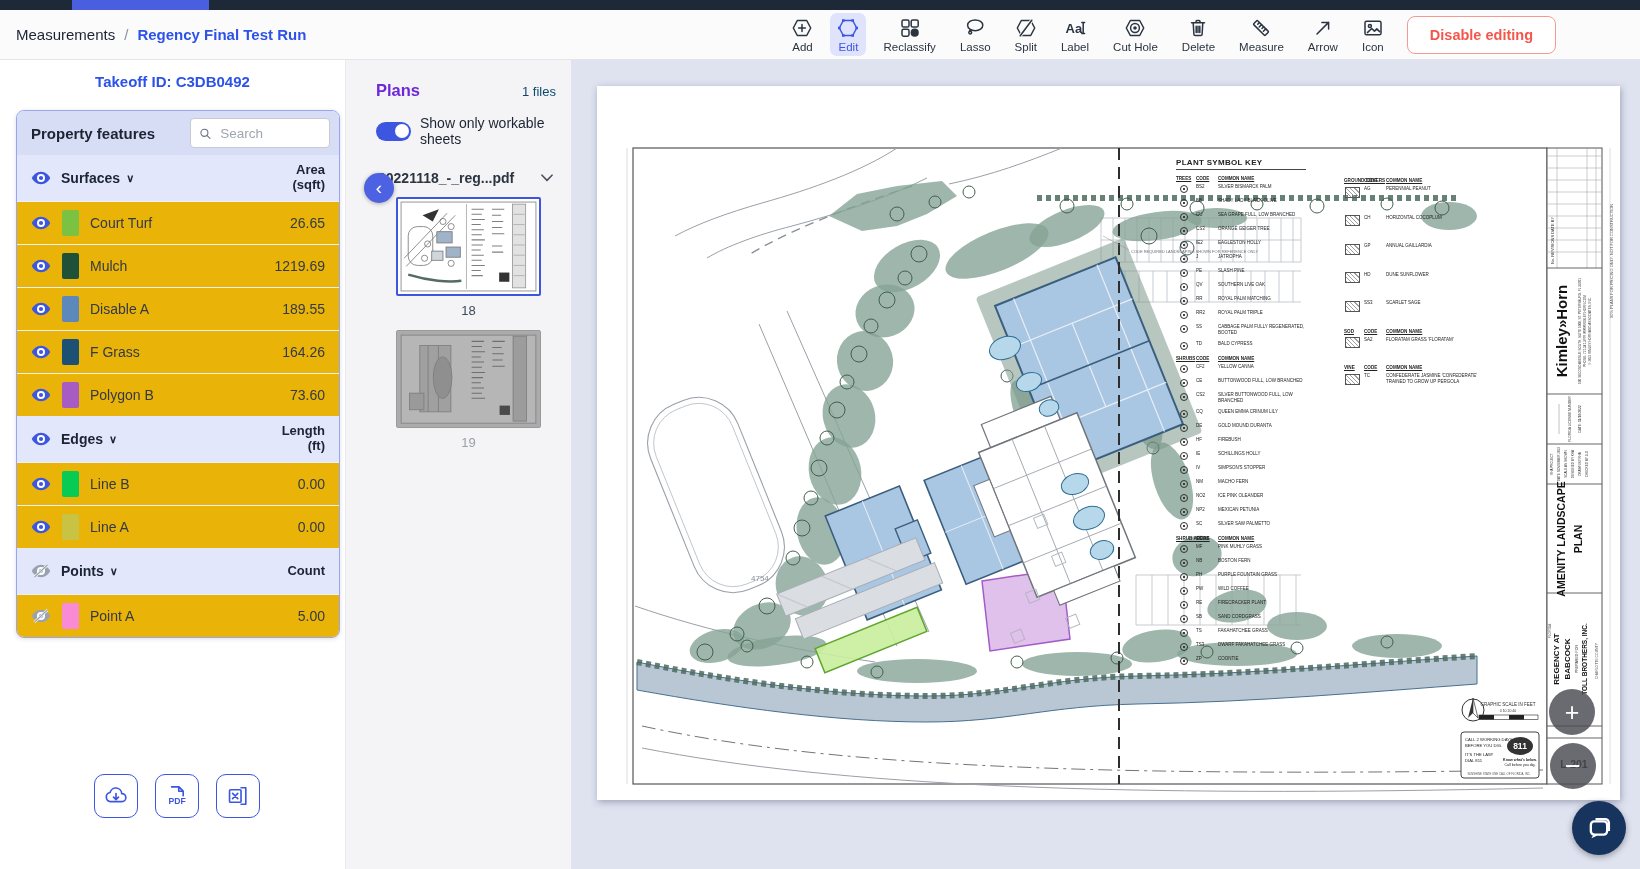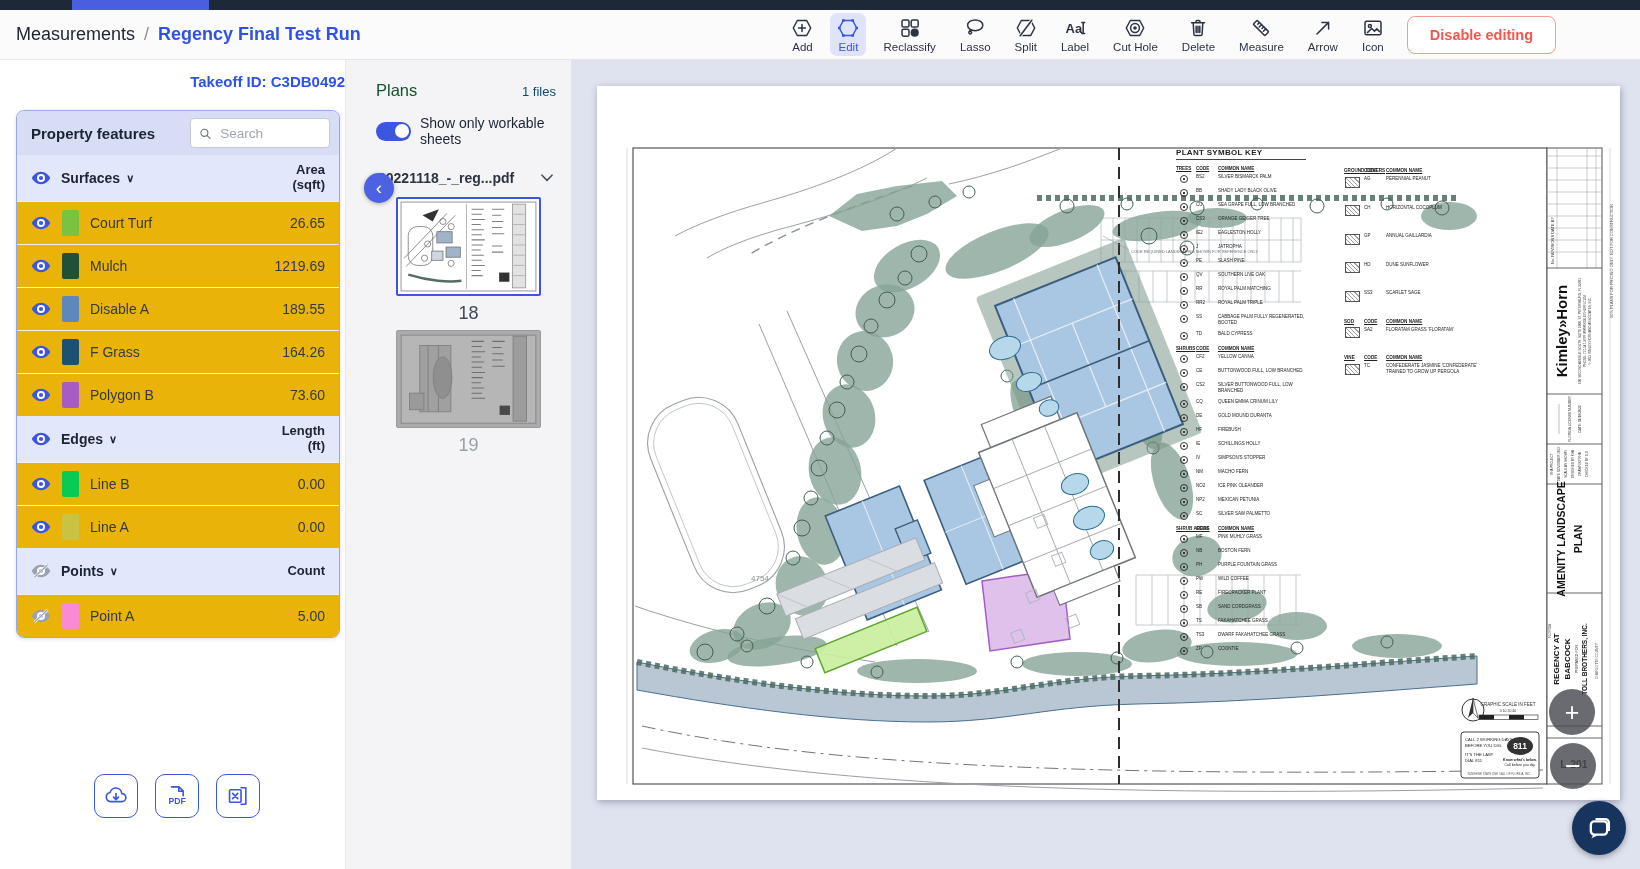--- a/index.html
+++ b/index.html
@@ -2,34 +2,34 @@
 <html><head>
 <meta charset="utf-8">
 <style>
   html,body{margin:0;padding:0}
   body{width:1640px;height:869px;overflow:hidden;background:#fff;font-family:"Liberation Sans",sans-serif;-webkit-font-smoothing:antialiased}
   
   .topbar{height:10px;background:#1e2938;position:relative}
   .topbar-seg{position:absolute;left:72px;top:0;width:137px;height:10px;background:#4a5fe0}
   
   header{height:50px;background:#fbfbfc;border-bottom:1px solid #e3e5ea;display:flex;align-items:center;padding:0 84px 0 16px;box-sizing:border-box;position:relative;z-index:5}
-  .crumb{font-size:18px;color:#1b2433;display:flex;gap:9px;align-items:center;white-space:nowrap}
+  .crumb{font-size:15px;color:#1b2433;display:flex;gap:9px;align-items:center;white-space:nowrap}
   .crumb .sep{color:#8a919c}
   .crumb .cur{color:#2d52e8;font-weight:700}
   .toolbar{margin-left:auto;display:flex;align-items:flex-start;gap:10px}
   .tool{display:flex;flex-direction:column;align-items:center;gap:2px;padding:4px 7px 3px;border-radius:7px;color:#2b3440;cursor:pointer}
   .tool.active{background:#dfe3fb;color:#3d56e0}
   .tool-ic{width:22px;height:22px;display:block}
   .tool-lb{font-size:11.5px;white-space:nowrap}
   .st{fill:none;stroke:currentColor;stroke-width:1.5;stroke-linejoin:round;stroke-linecap:round}
   .disable-btn{margin-left:16px;height:38px;padding:0 22px;border:1.5px solid #f59a92;border-radius:8px;background:#fff;color:#f4564c;font-weight:700;font-size:14.5px;font-family:inherit;cursor:pointer;white-space:nowrap}
   
   .main{display:flex;height:809px}
   .sidebar{width:345px;background:#fff;position:relative;flex:none}
-  .takeoff{text-align:right;margin-top:13px;color:#2d52e8;font-weight:700;font-size:15px}
+  .takeoff{text-align:center;margin-top:13px;color:#2d52e8;font-weight:700;font-size:15px}
   .features{position:absolute;left:16px;top:50px;width:324px;border:1px solid #9aa6ec;border-radius:8px;overflow:hidden;background:#fff;box-shadow:0 1px 4px rgba(60,70,160,.18);box-sizing:border-box}
   .feat-head{height:44px;background:#d8ddf6;display:flex;align-items:center;padding:0 9px 0 14px;gap:8px}
   .feat-title{font-weight:700;font-size:15px;color:#1b2433;flex:1}
   .search{width:140px;height:30px;background:#fff;border:1px solid #c6cbd4;border-radius:4px;display:flex;align-items:center;padding:6px 8px;gap:7px;box-sizing:border-box;flex:none}
   .search input{border:none;outline:none;width:100%;font-size:13.5px;color:#333;font-family:inherit;background:transparent}
   .search input::placeholder{color:#a0a6af}
   .sec{height:46px;background:#e2e7fc;display:flex;align-items:center;padding:0 14px;gap:10px}
   .sec-name{font-weight:700;font-size:14px;color:#1b2433;display:flex;align-items:center;gap:6px}
   .sec-caret{font-size:11px;color:#1b2433}
   .sec-unit{margin-left:auto;text-align:right;font-weight:700;font-size:13px;color:#1b2433;line-height:1.15;white-space:pre-line}
@@ -37,44 +37,44 @@
   .swatch{width:17px;height:26px;border-radius:2px;flex:none}
   .frow-name{font-size:14px;color:#333a44}
   .frow-val{margin-left:auto;font-size:14px;color:#333a44}
   .eye{width:20px;height:14px;flex:none;cursor:pointer}
   .feat-item:not(.hiddenrow) .eye-off{display:none}
   .exports{position:absolute;left:94px;top:714px;display:flex;gap:17px}
   .exp-btn{width:44px;height:44px;border:1.5px solid #3d56e0;border-radius:10px;background:#fff;display:flex;align-items:center;justify-content:center;cursor:pointer;padding:0}
   
   .plans{width:225px;background:#f4f4f6;position:relative;flex:none;border-left:1px solid #ebebee}
   .plans-head{display:flex;align-items:baseline;padding:21px 15px 0 30px}
-  .plans-title{font-weight:400;font-size:16.5px;color:#14532d;flex:1}
+  .plans-title{font-weight:700;font-size:16.5px;color:#6d28d9;flex:1}
   .files-count{font-size:13px;color:#0c4a6e}
   .toggle-row{display:flex;align-items:center;gap:9px;padding:15px 8px 0 30px}
   .toggle{width:35px;height:19px;border-radius:10px;background:#3d56e0;position:relative;flex:none;cursor:pointer}
   .knob{position:absolute;right:2.5px;top:2.5px;width:14px;height:14px;border-radius:50%;background:#fff}
   .toggle-lb{font-size:14px;color:#1b2433}
   .file-row{display:flex;align-items:center;padding:23px 18px 0 32px;cursor:pointer}
   .file-name{font-weight:700;font-size:14px;color:#2b3440;flex:1}
   .chev{color:#4a515c}
   .collapse{position:absolute;left:18px;top:113px;width:30px;height:30px;border-radius:50%;background:#4c62e3;color:#fff;display:flex;align-items:center;justify-content:center;font-size:19px;line-height:1;box-shadow:0 1px 4px rgba(0,0,0,.3);cursor:pointer;padding-bottom:2px;box-sizing:border-box}
   .thumb{position:absolute;left:50px;width:145px;cursor:pointer}
   .thumb18{top:137px}
   .thumb19{top:270px}
   .thumb-frame{border:2.5px solid #3d56e0;background:#fff;border-radius:2px;box-sizing:border-box}
   .thumb-frame svg{display:block;width:100%}
   .thumb19 .thumb-frame{border:1px solid #9a9a9a;background:#ababab}
-  .thumb-label{text-align:center;margin-top:7px;font-size:18px;color:#3f4a5a}
+  .thumb-label{text-align:center;margin-top:7px;font-size:13px;color:#3f4a5a}
   .thumb19 .thumb-label{color:#9aa0a8}
   
   .canvas{flex:1;background:#dfe3f0;position:relative;overflow:hidden}
   .sheet{position:absolute;left:26px;top:26px;width:1023px;height:714px;background:#fff;box-shadow:1px 2px 7px rgba(70,80,110,.45)}
   .plan-svg{position:absolute;left:0;top:0}
   
-  .plant-key{position:absolute;left:579px;top:62px;width:296px;display:flex;gap:28px;color:#222}
+  .plant-key{position:absolute;left:579px;top:72px;width:296px;display:flex;gap:28px;color:#222}
   .pk-col{width:140px;flex:none}
   .pk-title{font-size:8px;font-weight:700;letter-spacing:.3px;border-bottom:1px solid #444;padding-bottom:2px;margin-bottom:6px;width:130px;white-space:nowrap}
   .pk-head{display:flex;gap:4px;font-size:4.6px;font-weight:700;margin:6px 0 3px}
   .pk-head span{text-decoration:underline;white-space:nowrap}
   .h-grp{width:16px;flex:none}
   .h-code{width:18px;flex:none}
   .pk-item{display:flex;gap:4px;font-size:4.5px;line-height:1.35;margin-bottom:5px;align-items:flex-start}
   .pk-col-right .pk-item{margin-bottom:17px}
   .pk-sym{width:16px;flex:none;display:flex;justify-content:center;padding-top:.5px}
   .pk-dot{width:6.5px;height:6.5px;border:.7px solid #333;border-radius:50%;background:radial-gradient(circle,#333 .7px,transparent .8px)}

